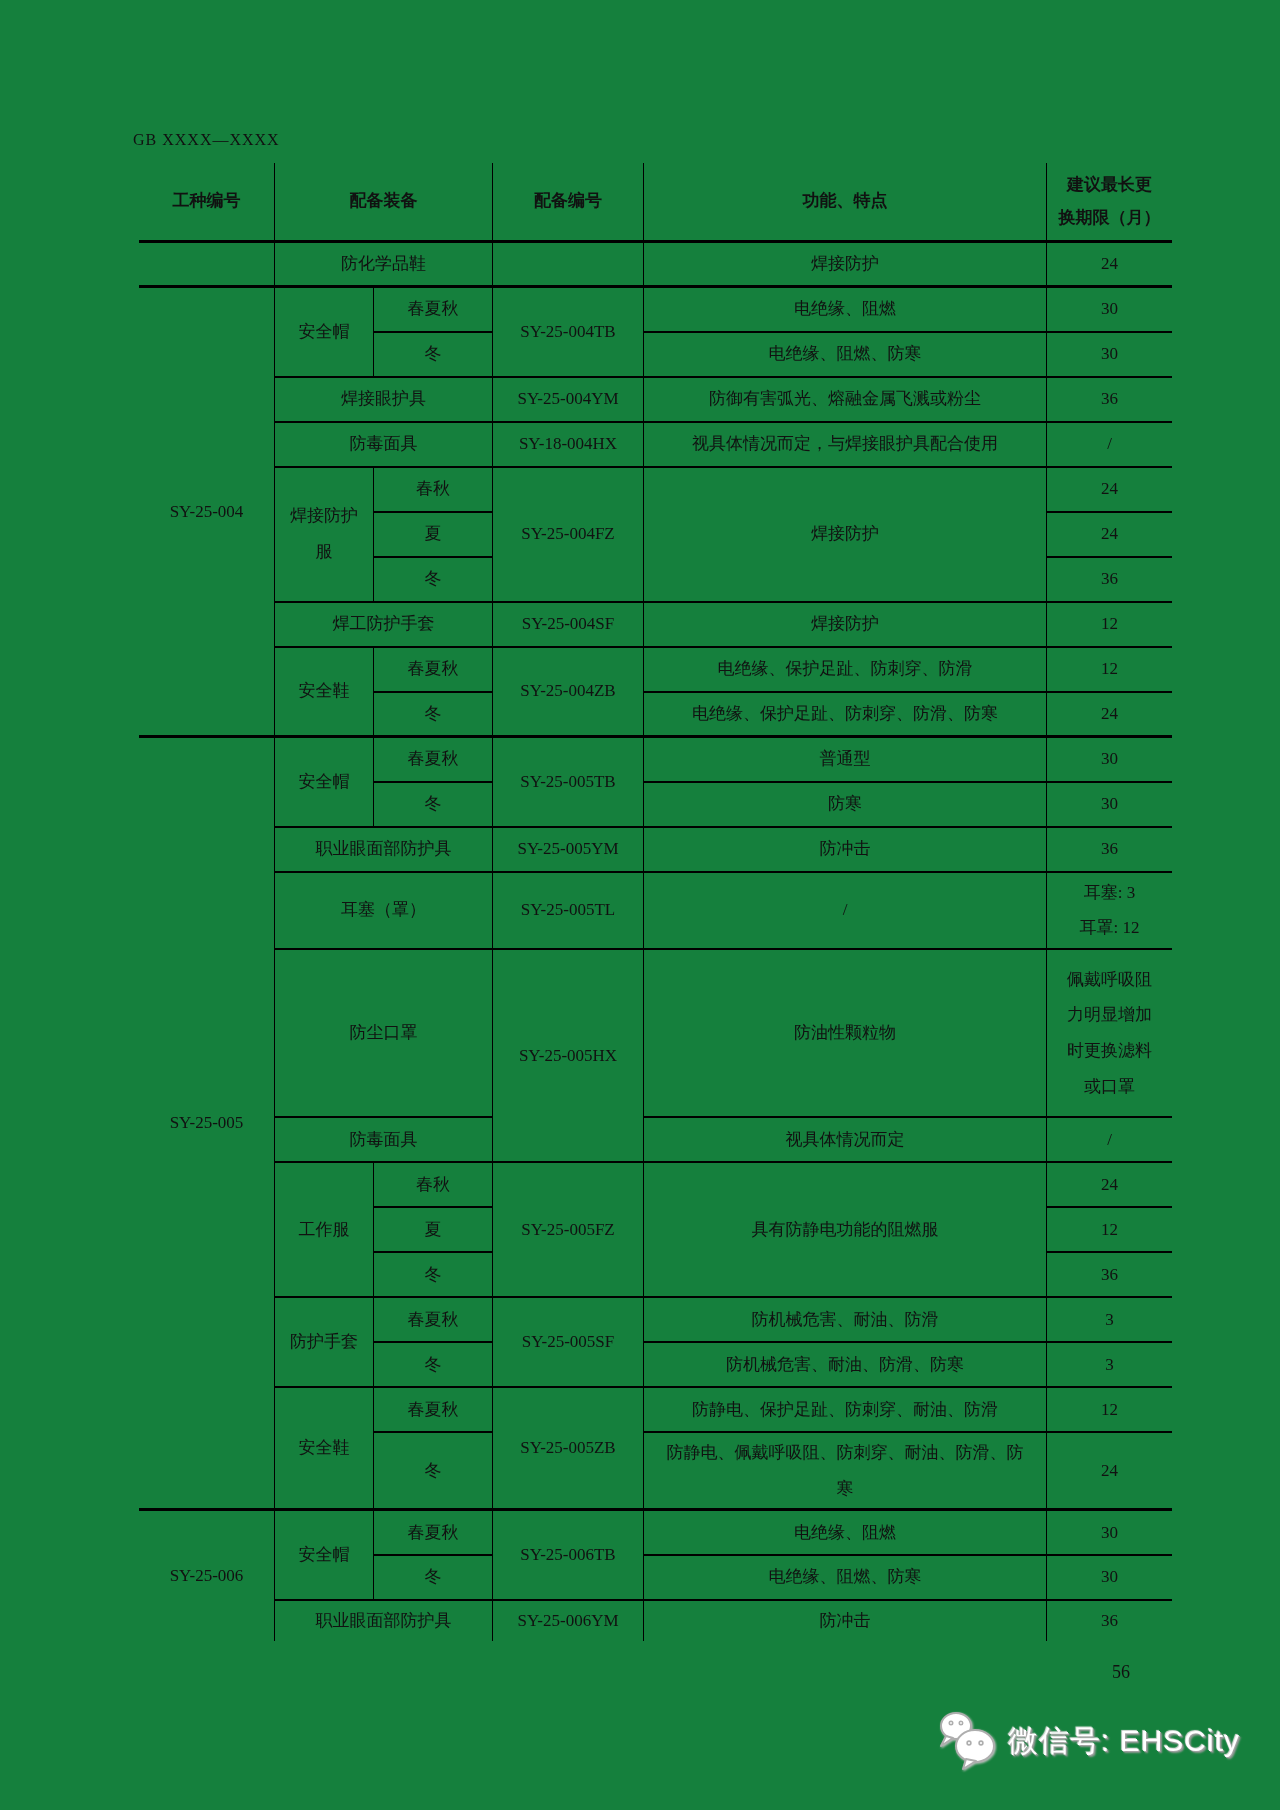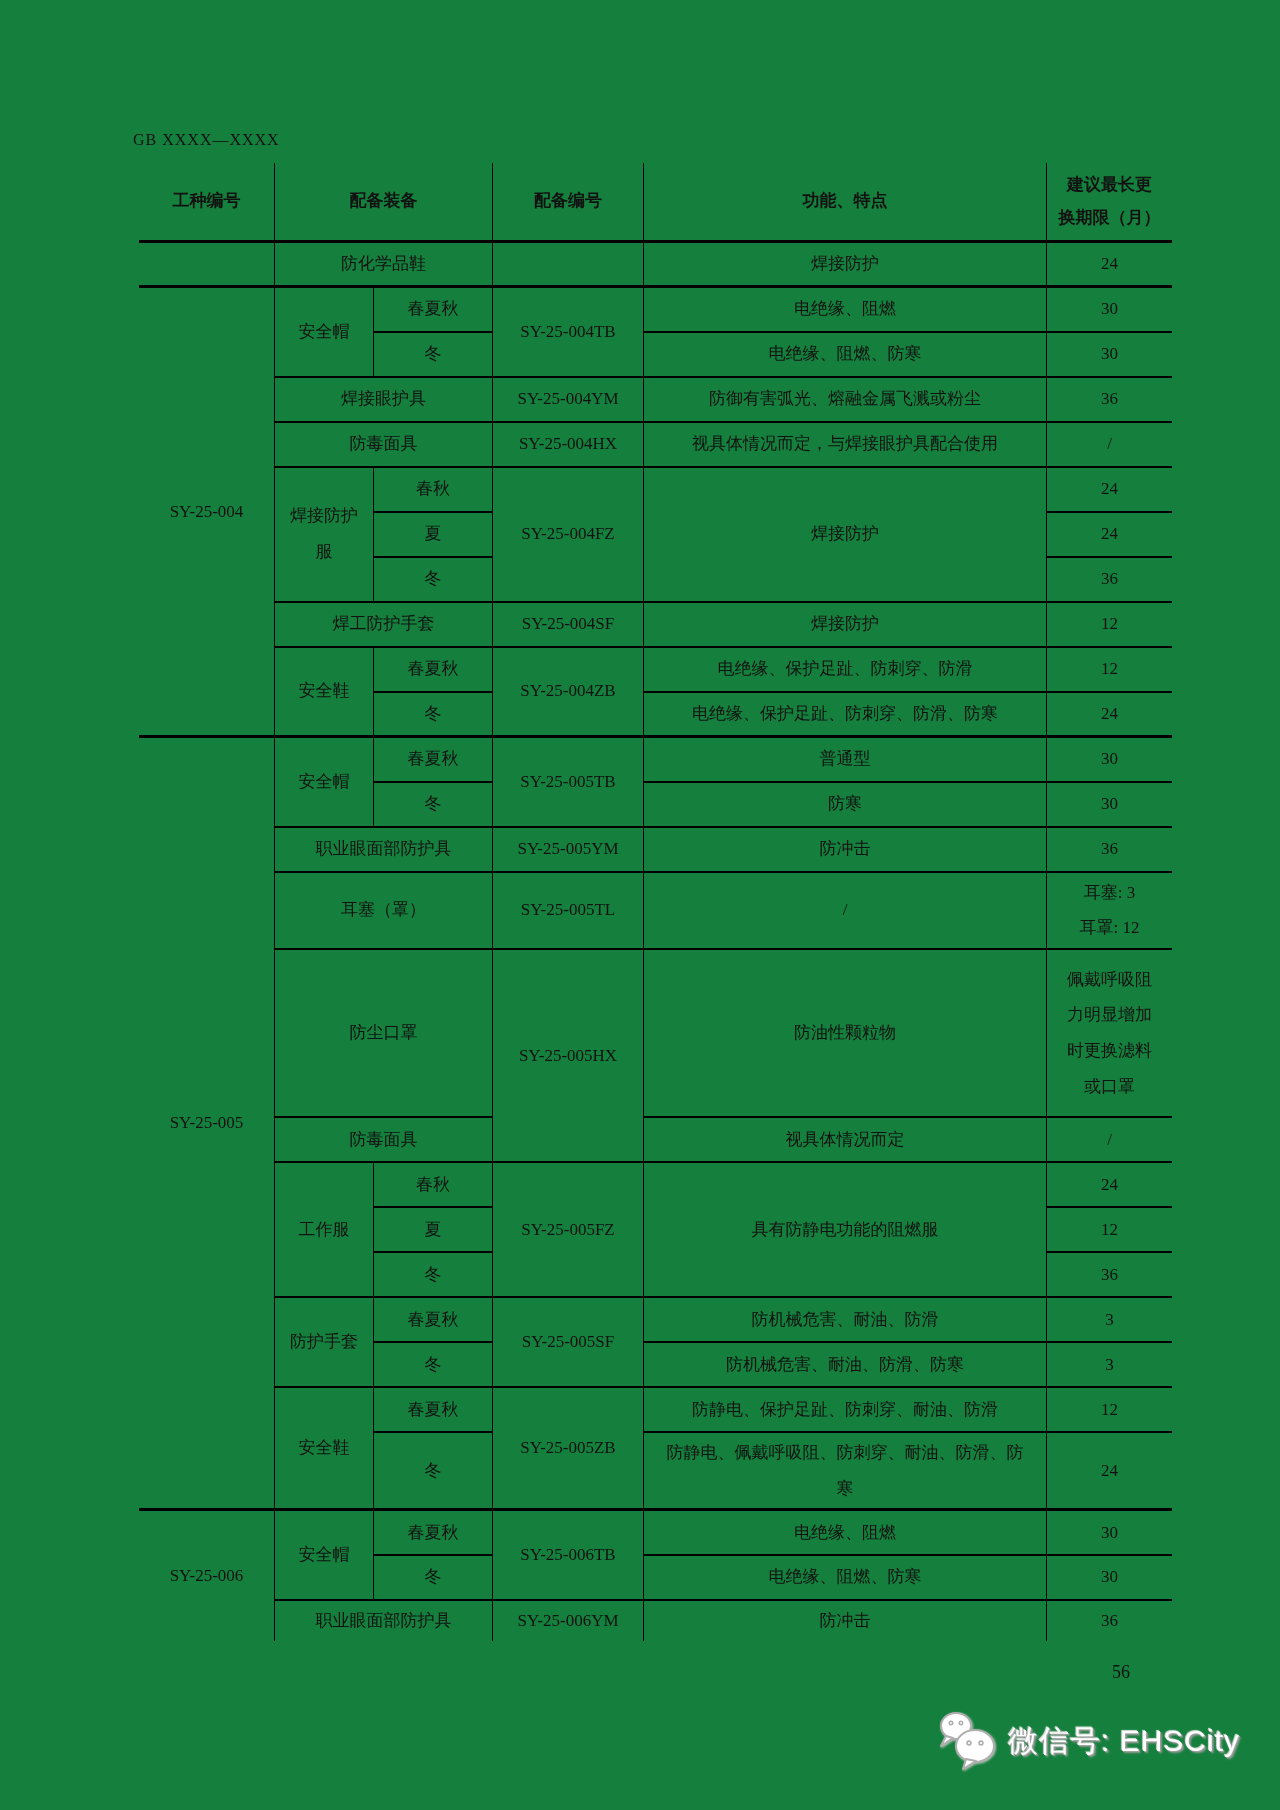--- a/index.html
+++ b/index.html
@@ -98,21 +98,21 @@
           <td class="c-period">30</td>
         </tr>
         <tr>
           <td class="c-name" colspan="2">焊接眼护具</td>
           <td class="c-code">SY-25-004YM</td>
           <td class="c-func">防御有害弧光、熔融金属飞溅或粉尘</td>
           <td class="c-period">36</td>
         </tr>
         <tr>
           <td class="c-name" colspan="2">防毒面具</td>
-          <td class="c-code">SY-25-004HX</td>
+          <td class="c-code">SY-18-004HX</td>
           <td class="c-func">视具体情况而定，与焊接眼护具配合使用</td>
           <td class="c-period">/</td>
         </tr>
         <tr>
           <td class="c-name" rowspan="3">焊接防护
 服</td>
           <td class="c-season">春秋</td>
           <td class="c-code" rowspan="3">SY-25-004FZ</td>
           <td class="c-func" rowspan="3">焊接防护</td>
           <td class="c-period">24</td>

